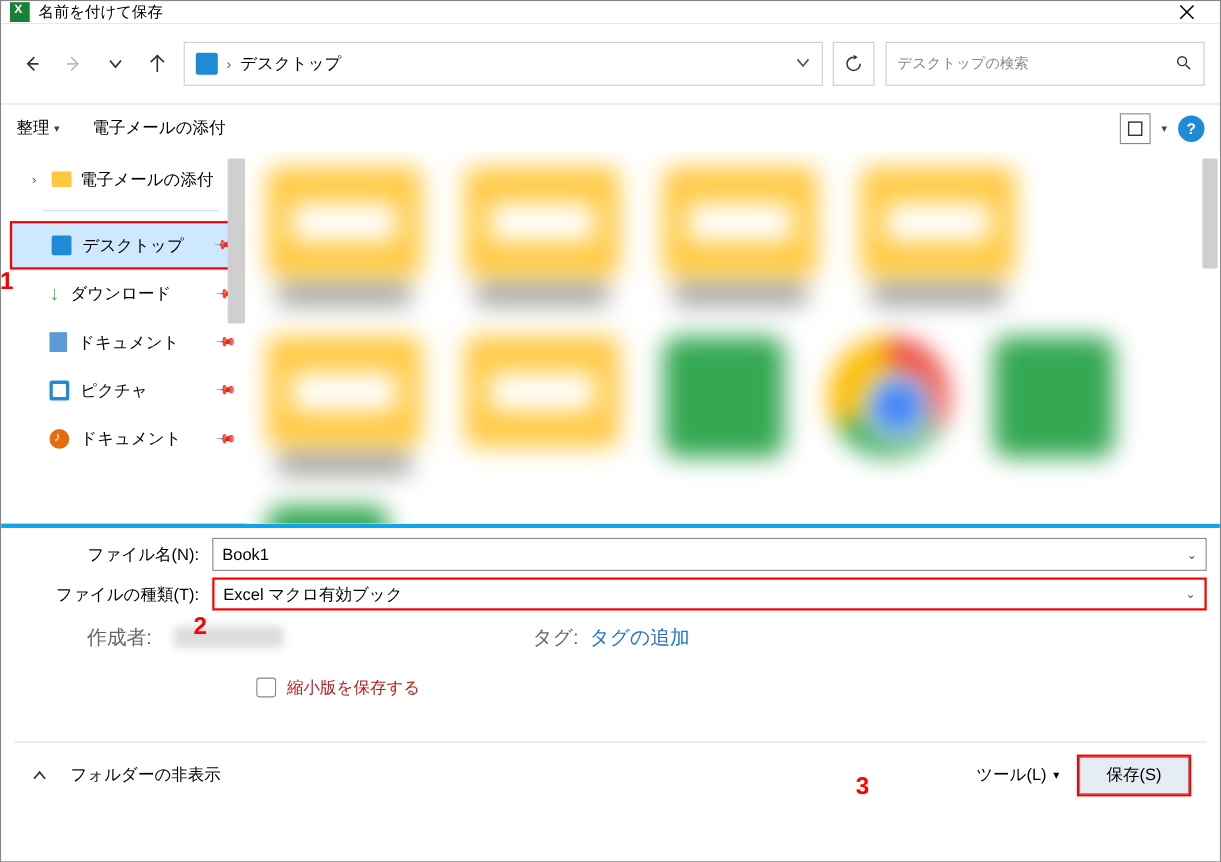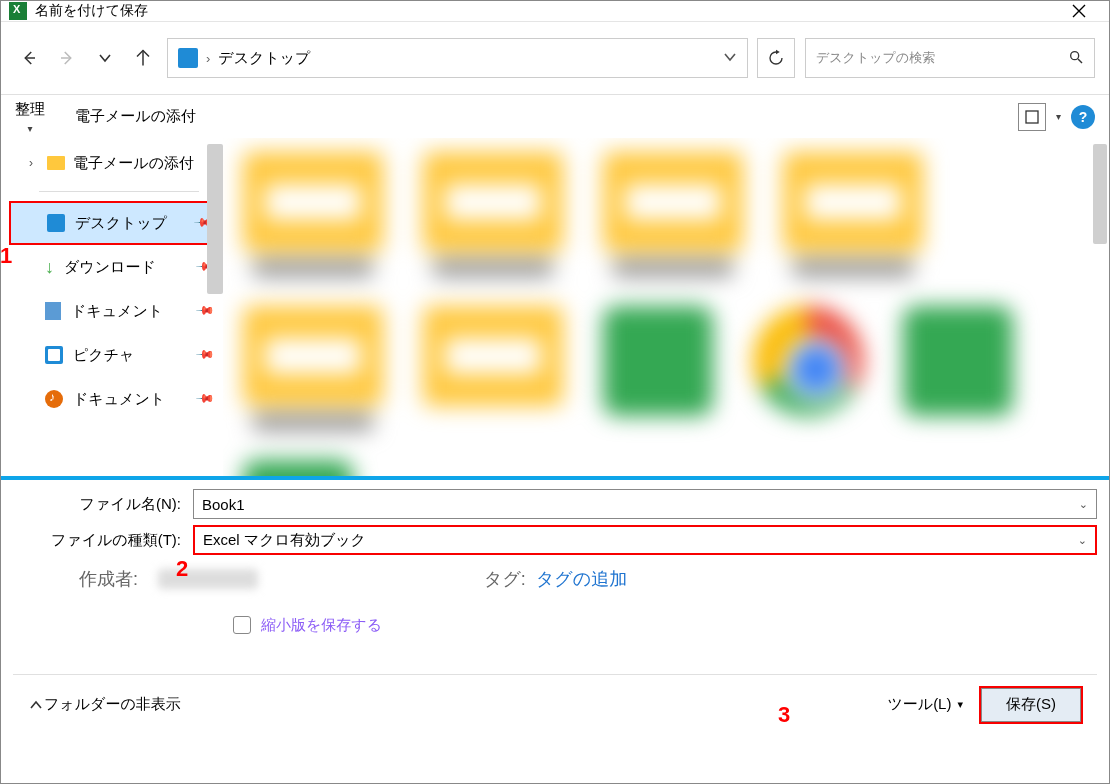--- a/index.html
+++ b/index.html
@@ -96,21 +96,21 @@
   
   .toolbar {
     padding: 6px 14px;
     display:flex;
     align-items:center;
     border-top: 1px solid #e5e5e5;
     height: 44px;
     font-size:15px;
   }
   .toolbar .left { display:flex; gap:30px; align-items:center; }
-  .tool-drop { color:#000; display:flex; align-items:center; gap:4px;flex-direction:column; }
+  .tool-drop { color:#000; display:flex; align-items:center; gap:4px; }
   .tool-drop .caret { font-size:10px; color:#444; }
   .toolbar .right { margin-left:auto; display:flex; gap:10px; align-items:center; }
   .viewbtn {
     width:28px;height:28px;border:1px solid #888;
     display:flex;align-items:center;justify-content:center;
   }
   .help {
     width:24px;height:24px;border-radius:50%;
     background:#1f8bd6;color:#fff;
     display:flex;align-items:center;justify-content:center;
@@ -249,32 +249,32 @@
   .metarow .link { color:#1f74d0; }
 
   .thumbrow {
     display:flex;align-items:center;
     height:50px;
     padding-left:220px;
     gap:10px;
     font-size:15px;
   }
   .thumbrow .cb {width:18px;height:18px;border:1px solid #888;border-radius:3px}
-  .thumbrow .txt{color:#8b5cf6}
+  .thumbrow .txt{color:#b91c1c}
 
   
   .footer {
     border-top:1px solid #e0e0e0;
     display:flex;align-items:center;
     height:60px;
     padding:0 16px;
     font-size:15px;
     margin-top:24px;
   }
-  .footer .fold {display:flex;align-items:center;gap:1px;}
+  .footer .fold {display:flex;align-items:center;gap:21px;}
   .footer .right { margin-left:auto; display:flex; align-items:center; gap:18px; }
   .footer .tools {display:flex;align-items:center;gap:6px;}
   .btn {
     height:34px;padding:0 24px;border:1px solid #888;background:#fff;
     display:flex;align-items:center;justify-content:center;
   }
   .btn.primary {
     background:#e4ecf4; border:1px solid #888;
   }
   .btn.redring { outline:2px solid #f80000; outline-offset:0px; }

